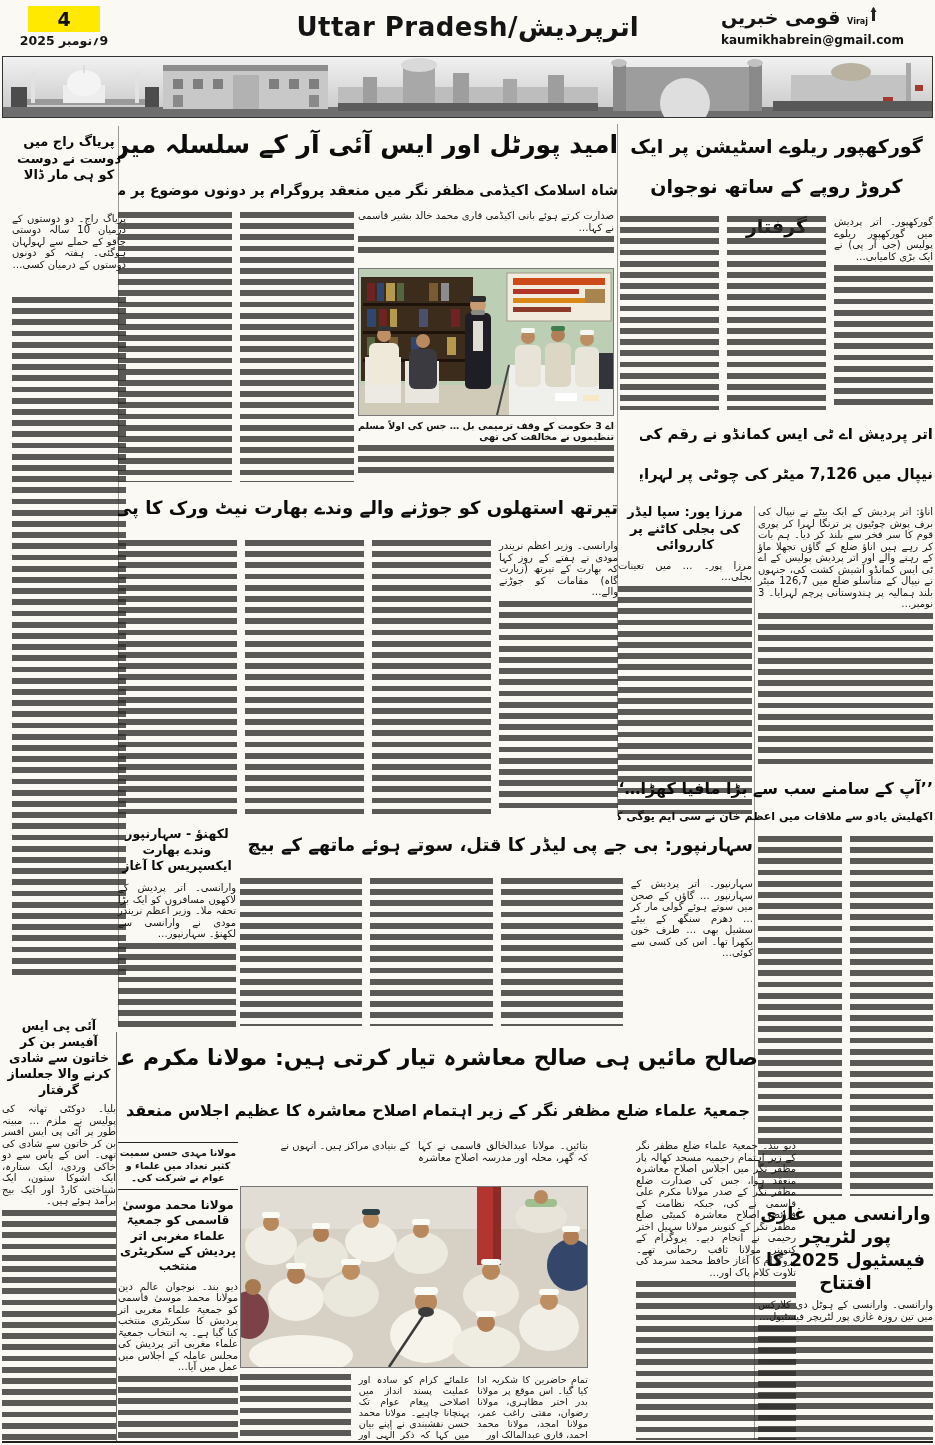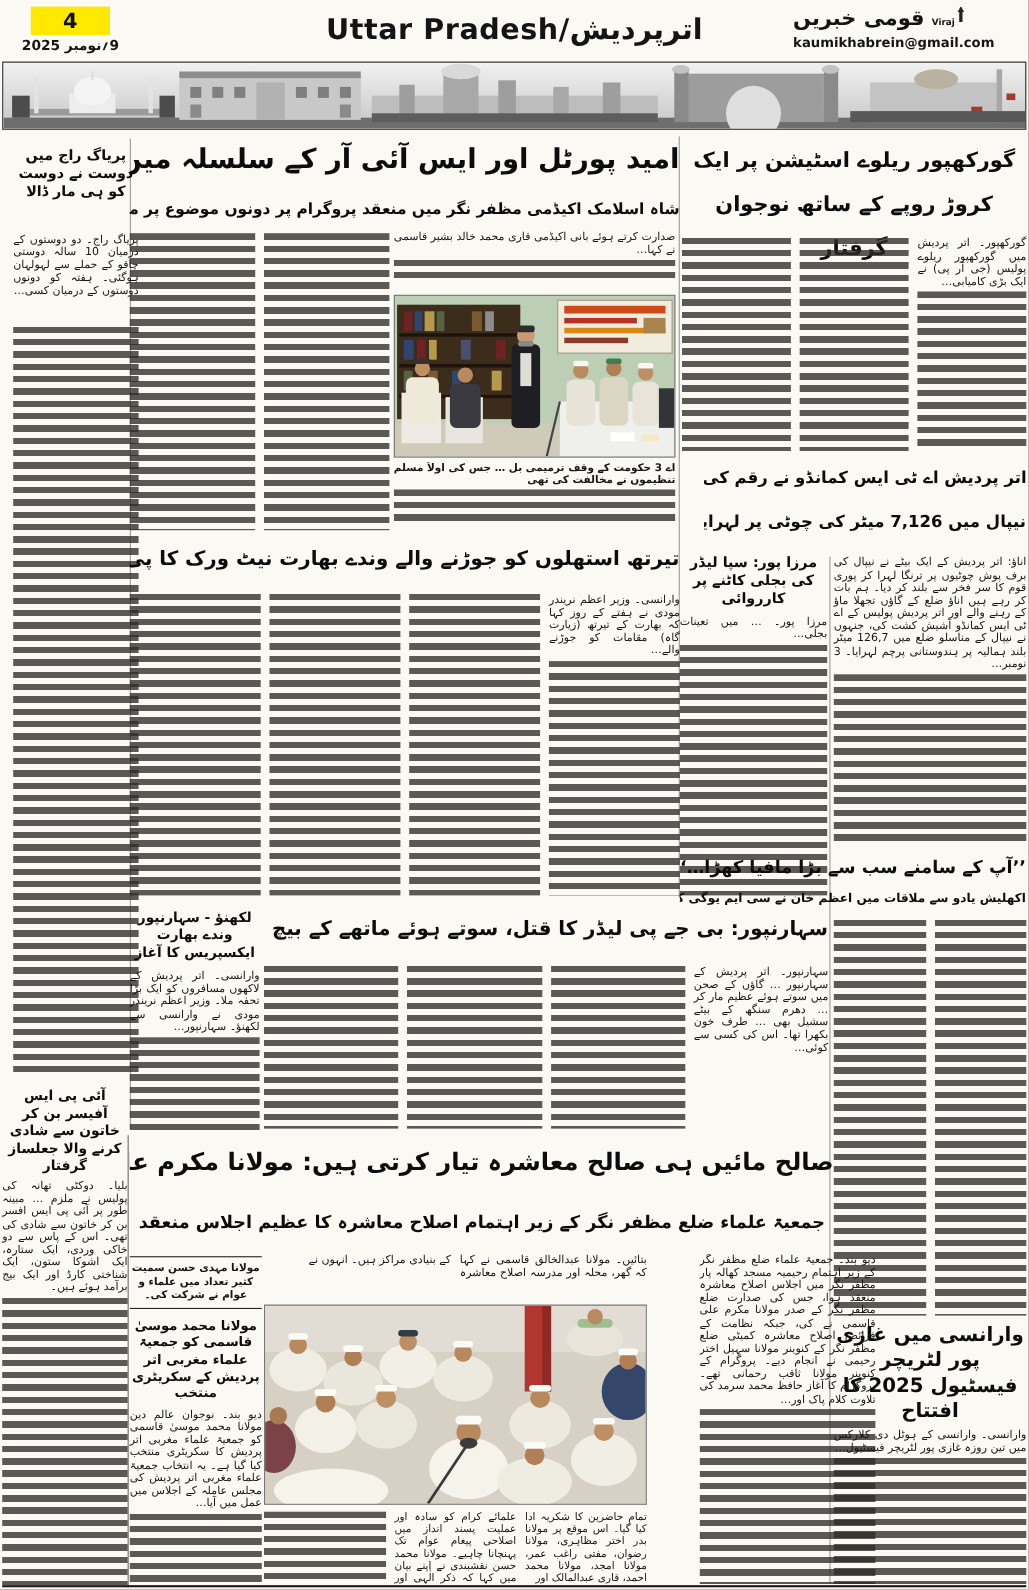--- a/index.html
+++ b/index.html
@@ -119,21 +119,21 @@
   <div class="vrule" style="left:116px;top:1032px;height:411px;background:#6b6b66;"></div>
   <div class="rule" style="left:2px;top:1441px;width:931px;height:2px;"></div>
 
   <div class="abs story" style="left:12px;top:128px;width:114px;height:852px;gap:24px;">
     <div class="hl" style="font-size:13px;padding:6px 0 5px;">پریاگ راج میں دوست نے دوست کو ہی مار ڈالا</div>
     <div class="lead">پریاگ راج۔ دو دوستوں کے درمیان 10 سالہ دوستی چاقو کے حملے سے لہولہان ہوگئی۔ ہفتہ کو دونوں دوستوں کے درمیان کسی…</div>
     <div class="fill"></div>
   </div>
 
   <div class="abs story" style="left:2px;top:984px;width:114px;height:457px;">
-    <div class="hl" style="font-size:12.5px;padding:4px 0 5px;">آئی پی ایس آفیسر بن کر خاتون سے شادی کرنے والا جعلساز گرفتار</div>
+    <div class="hl" style="font-size:12.5px;padding:4px 0 5px;margin-top:30px;">آئی پی ایس آفیسر بن کر خاتون سے شادی کرنے والا جعلساز گرفتار</div>
     <div class="lead">بلیا۔ دوکٹی تھانہ کی پولیس نے ملزم … مبینہ طور پر آئی پی ایس افسر بن کر خاتون سے شادی کی تھی۔ اس کے پاس سے دو خاکی وردی، ایک ستارہ، ایک اشوکا ستون، ایک شناختی کارڈ اور ایک بیج برآمد ہوئے ہیں۔</div>
     <div class="fill"></div>
   </div>
 
   <div class="abs hl nowrap" style="left:118px;top:124px;width:500px;height:44px;font-size:25px;line-height:42px;">امید پورٹل اور ایس آئی آر کے سلسلہ میں تربیتی پروگرام انعقاد</div>
   <div class="abs hl nowrap" style="left:118px;top:176px;width:500px;height:30px;font-size:14px;line-height:28px;">شاہ اسلامک اکیڈمی مظفر نگر میں منعقد پروگرام پر دونوں موضوع پر معلومات فراہم کی گئی</div>
   <div class="abs" style="left:358px;top:210px;width:256px;height:56px;overflow:hidden;">
     <div class="lead">صدارت کرتے ہوئے بانی اکیڈمی قاری محمد خالد بشیر قاسمی نے کہا…</div>
     <div class="fill" style="height:22px;"></div>
   </div>
@@ -274,21 +274,21 @@
         <div class="fill"></div>
       </div>
     <div class="col">
         <div class="fill"></div>
       </div>
   </div>
 
   <div class="abs hl nowrap" style="left:240px;top:820px;width:513px;height:52px;font-size:18px;line-height:50px;">سہارنپور: بی جے پی لیڈر کا قتل، سوتے ہوئے ماتھے کے بیچ میں ماری گولی</div>
   <div class="abs cols" style="left:240px;top:878px;width:513px;height:148px;">
     <div class="col">
-      <div class="lead">سہارنپور۔ اتر پردیش کے سہارنپور … گاؤں کے صحن میں سوتے ہوئے عظیم مار کر … دھرم سنگھ کے بیٹے سشیل بھی … طرف خون بکھرا تھا۔ اس کی کسی سے کوئی…</div>
+      <div class="lead">سہارنپور۔ اتر پردیش کے سہارنپور … گاؤں کے صحن میں سوتے ہوئے گولی مار کر … دھرم سنگھ کے بیٹے سشیل بھی … طرف خون بکھرا تھا۔ اس کی کسی سے کوئی…</div>
     </div>
     <div class="col">
         <div class="fill"></div>
       </div>
     <div class="col">
         <div class="fill"></div>
       </div>
     <div class="col">
         <div class="fill"></div>
       </div>

